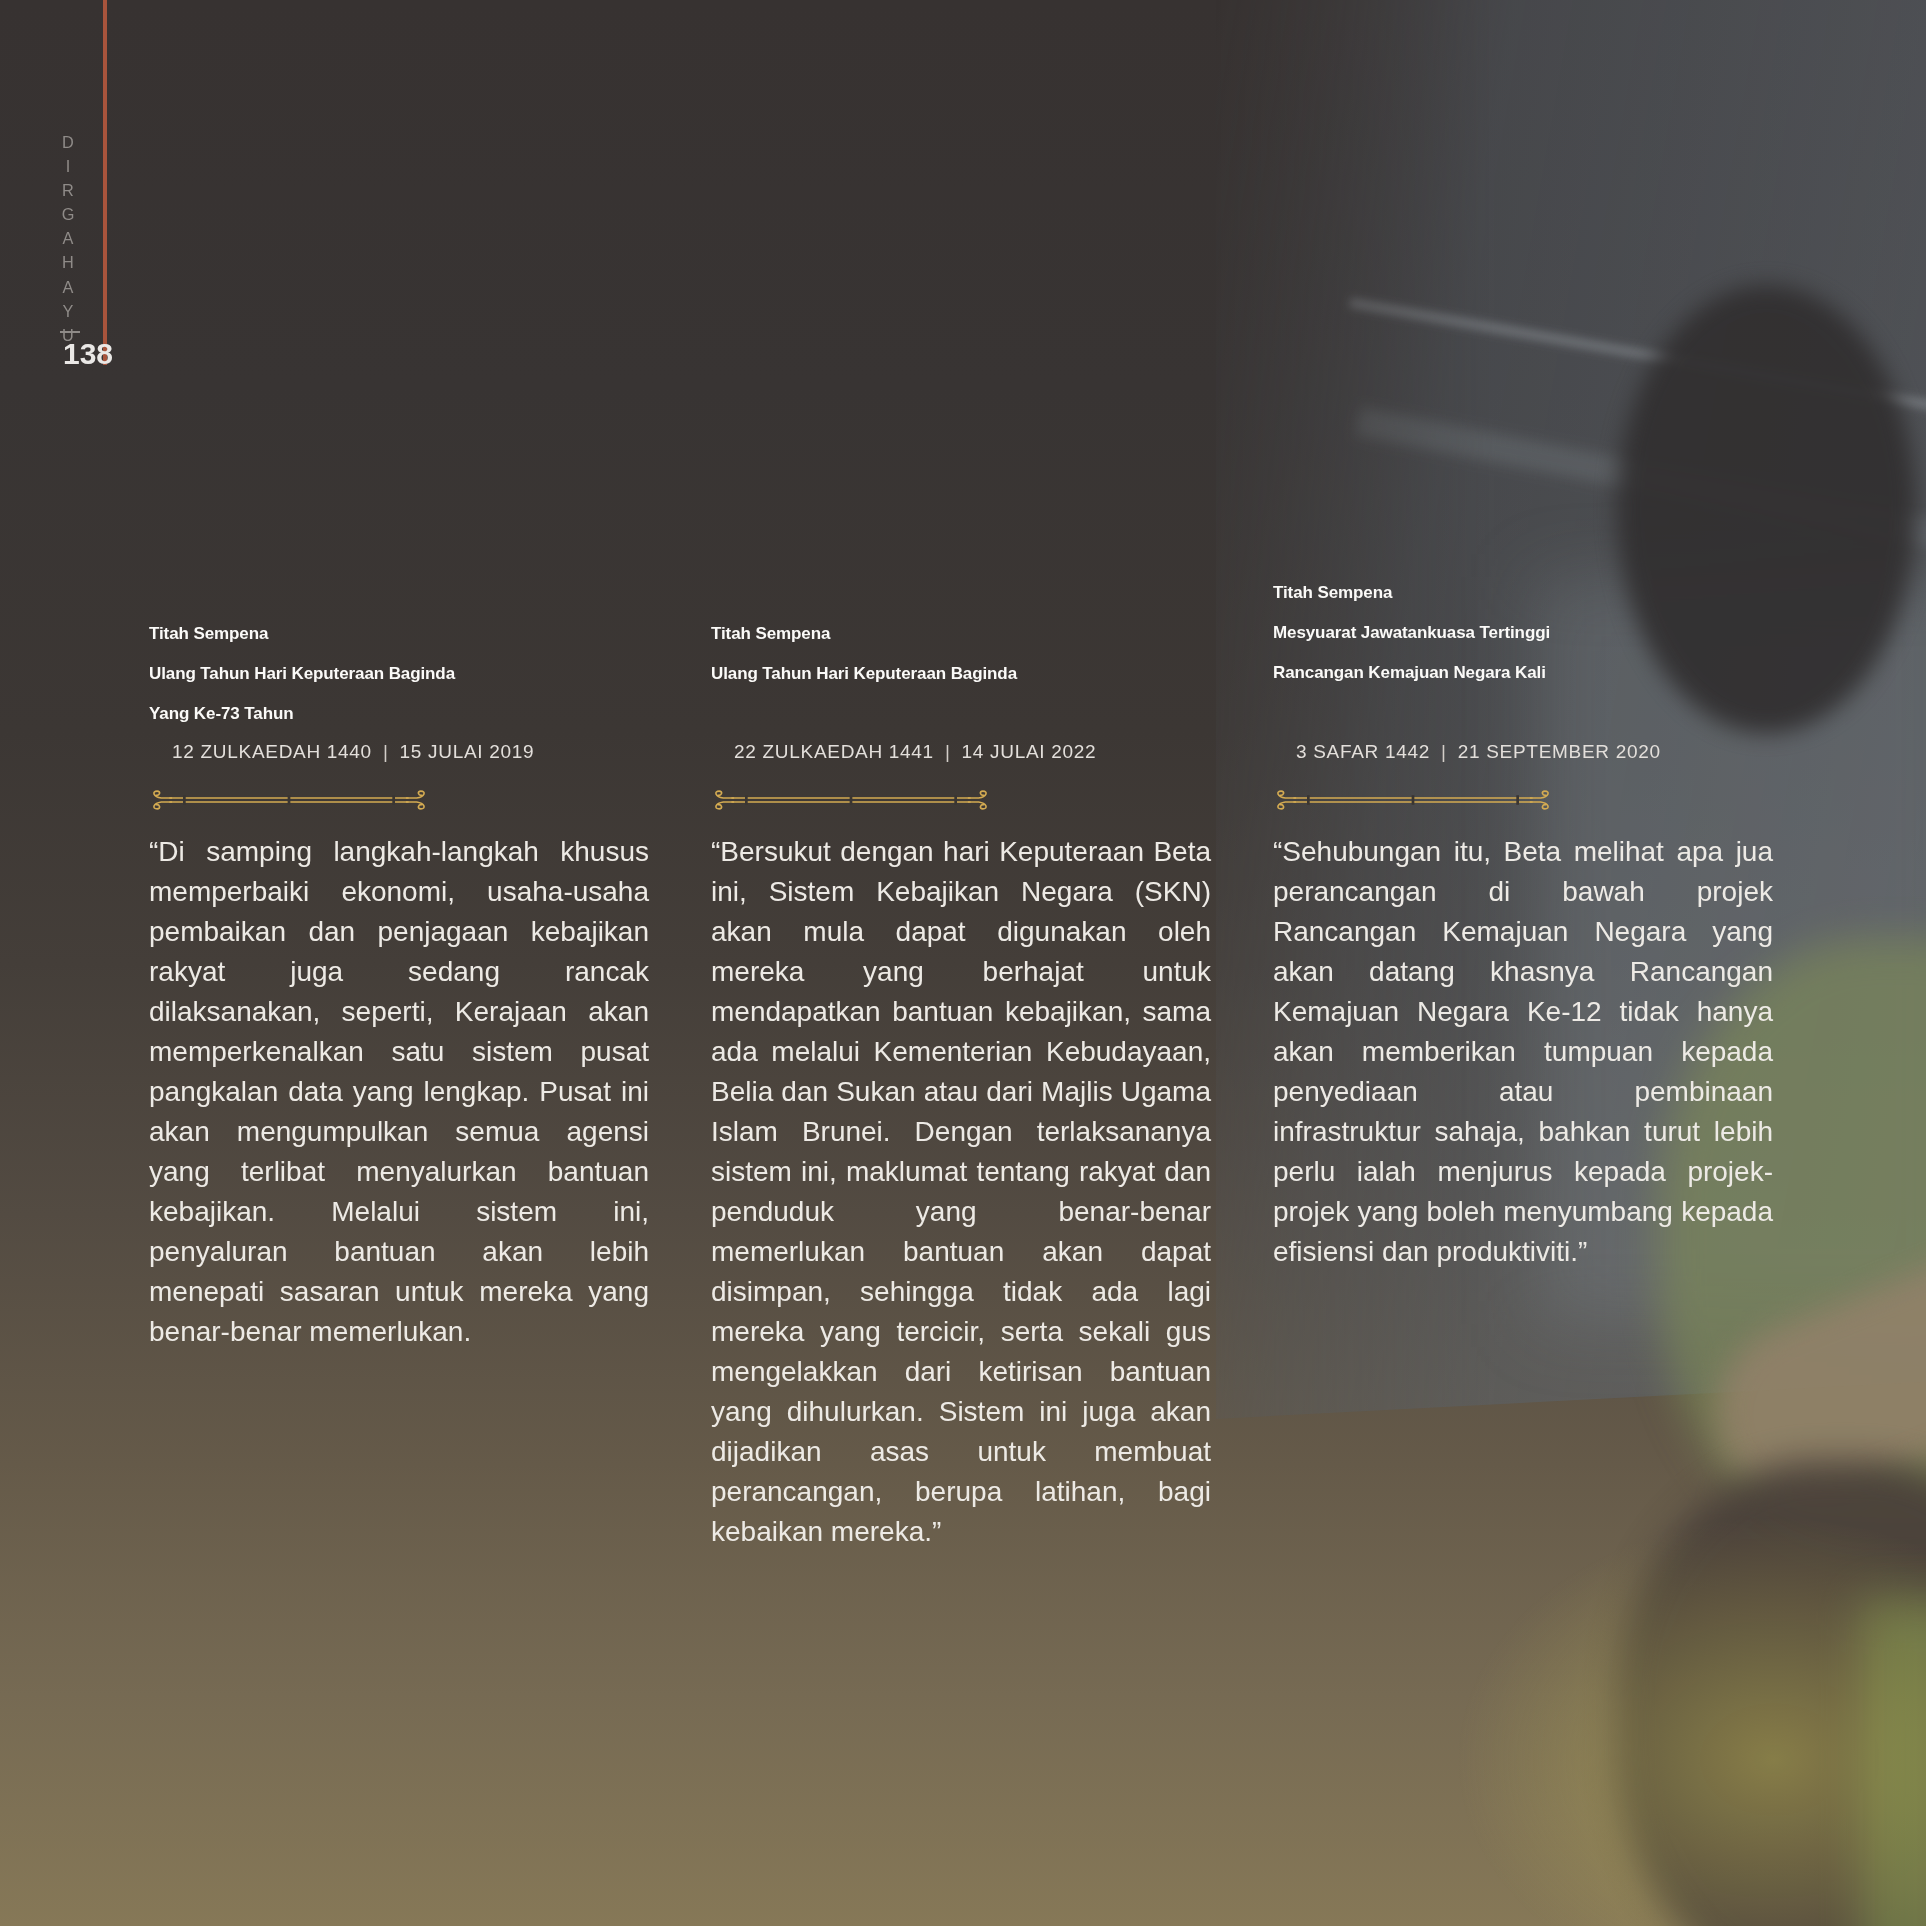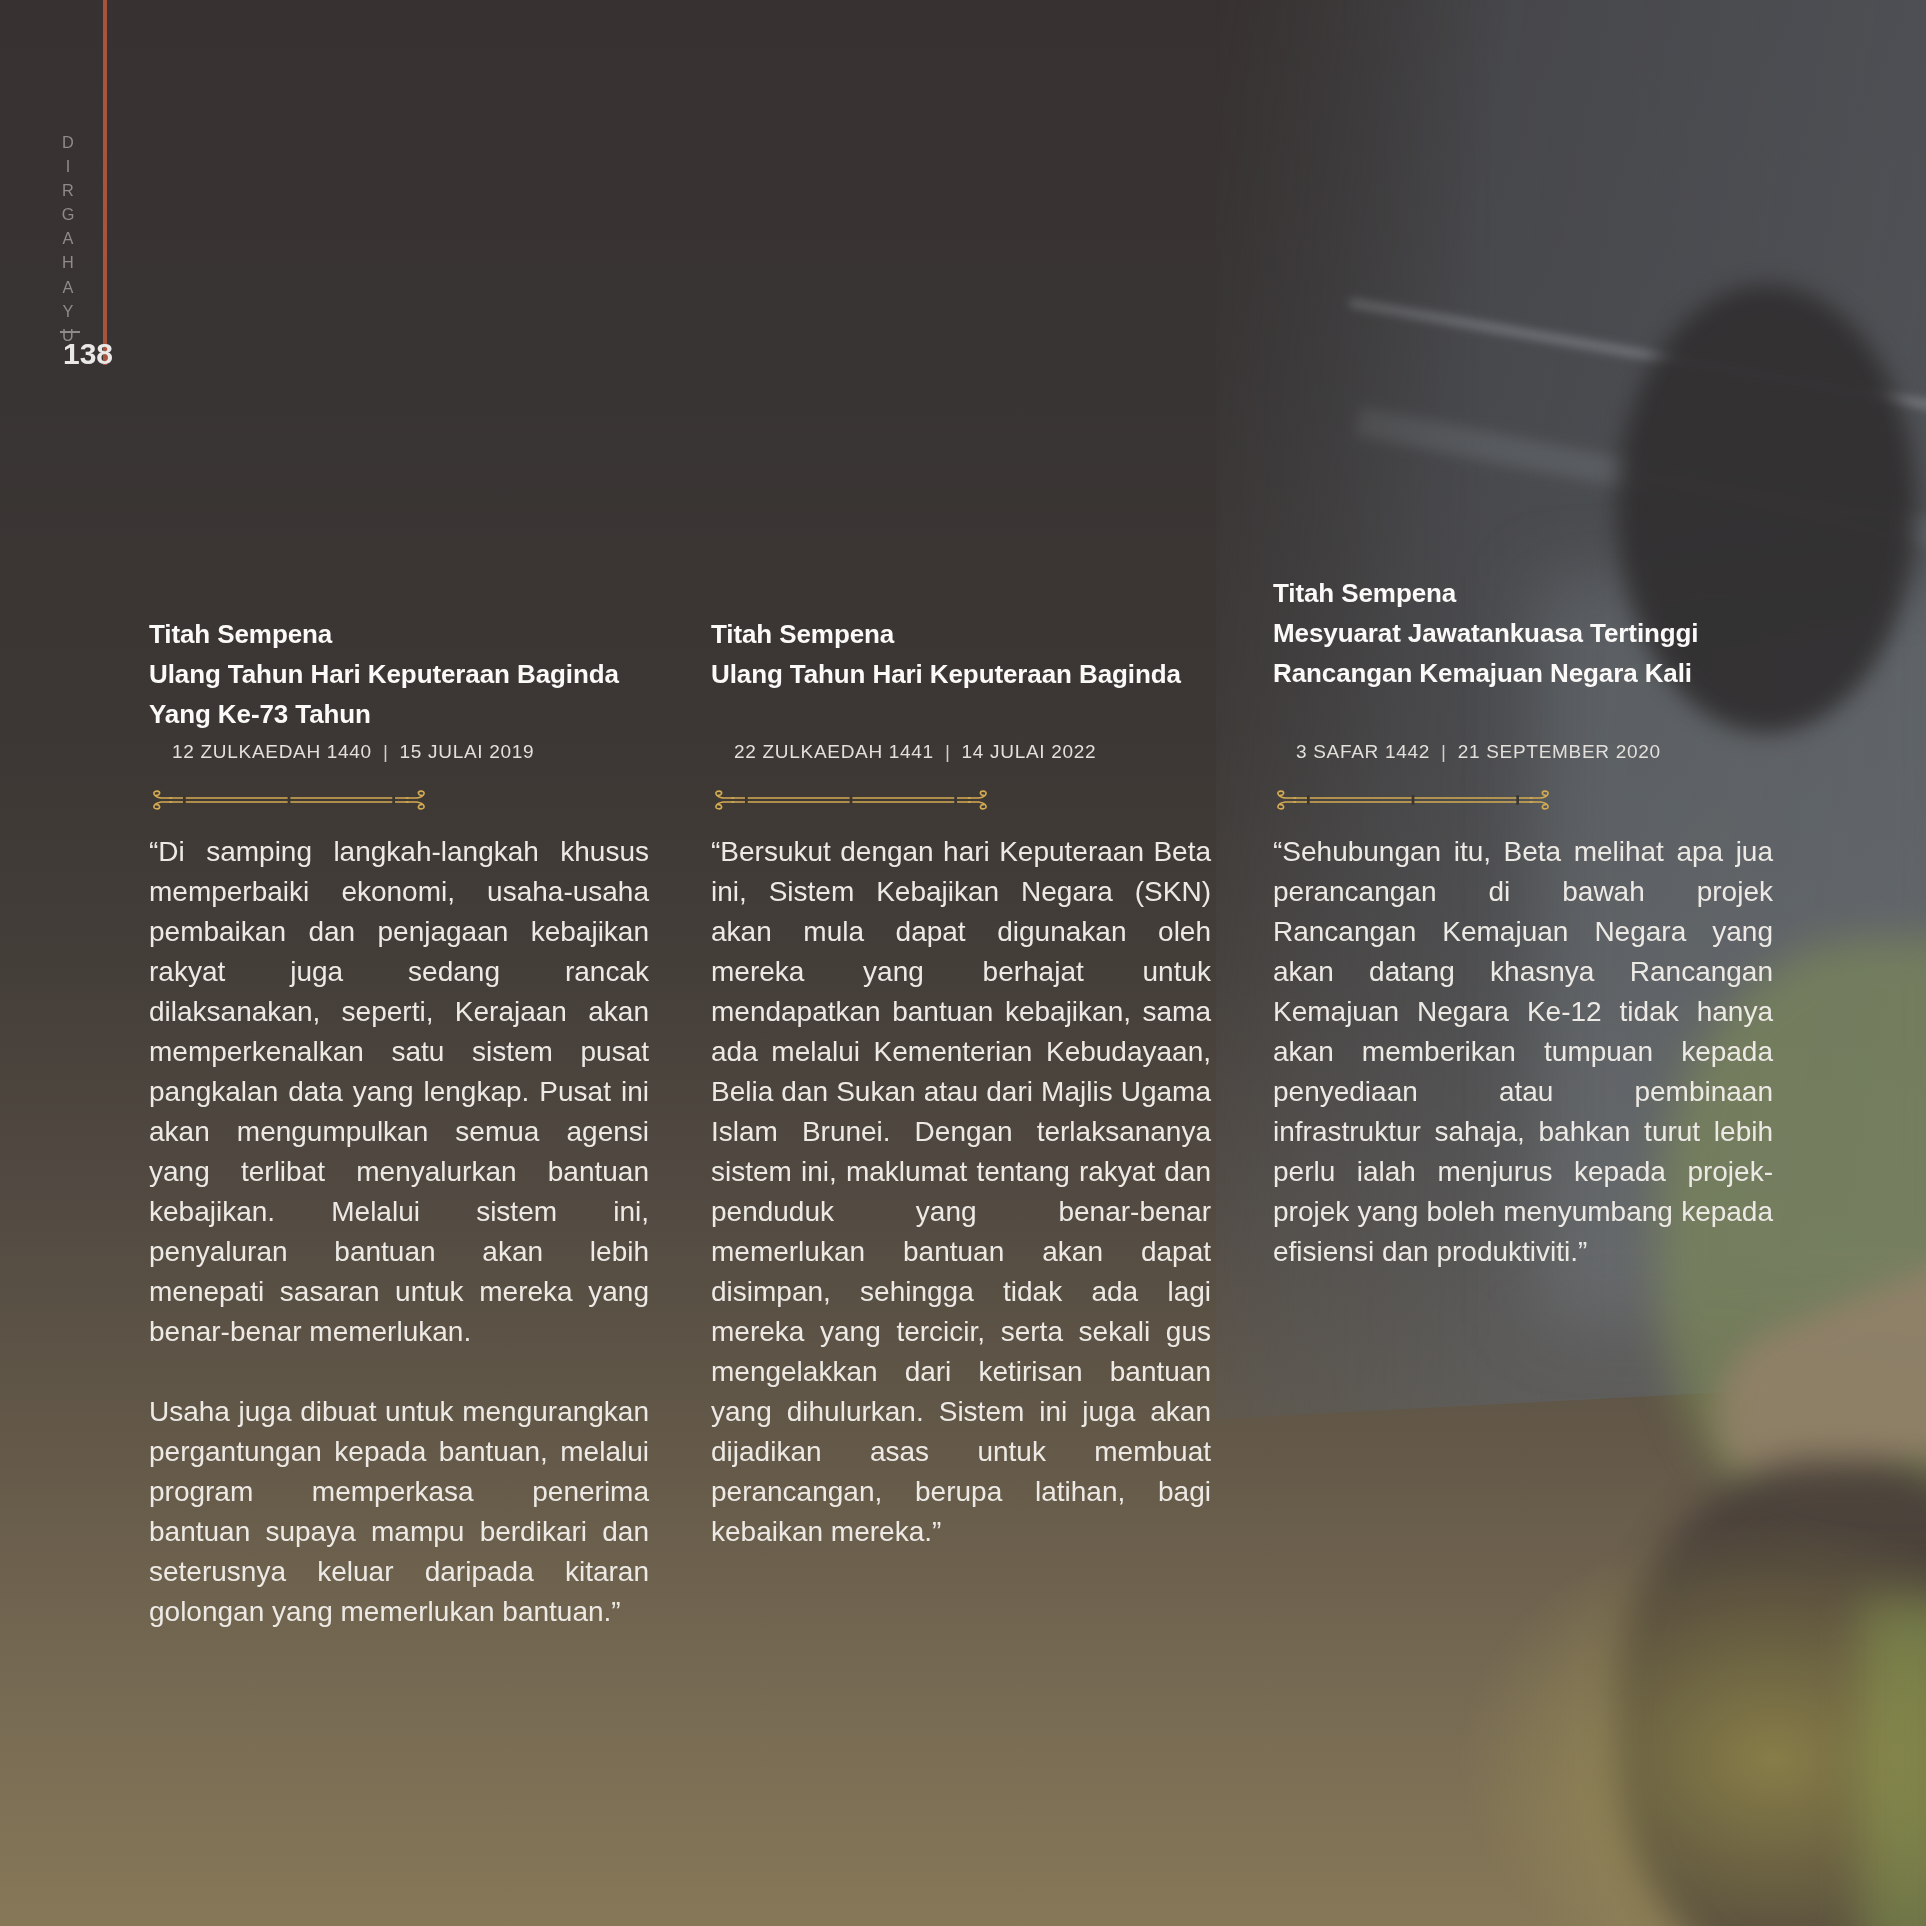--- a/index.html
+++ b/index.html
@@ -17,21 +17,21 @@
     position:absolute;left:58px;top:133px;
     writing-mode:vertical-rl;text-orientation:upright;
     font-size:16.3px;letter-spacing:6.1px;color:#8f8b88;
   }
   .sidebar-dash{position:absolute;left:60px;top:331px;width:20.4px;height:2px;background:#8f8b88;}
   .page-number{position:absolute;left:40px;top:337px;font-size:30px;font-weight:bold;color:#eae8e6;margin-left:23px;}
 
   
   .col{position:absolute;top:0;height:100%;width:500px;}
   #col1{left:149px;} #col2{left:711px;} #col3{left:1273px;}
-  .title{position:absolute;top:614px;left:0;font-size:26px;font-weight:bold;
+  .title{position:absolute;top:614px;left:0;font-size:17px;font-weight:bold;
          line-height:40px;color:#fbfaf8;white-space:nowrap;letter-spacing:-0.1px;}
   #col3 .title{top:573px;}
   .date{position:absolute;top:741px;left:0;font-size:19px;color:#e3dfdb;
         letter-spacing:0.7px;white-space:nowrap;margin-left:23px;}
   .date .sep{margin:0 11px;color:#d2cdc8;}
   .divider{position:absolute;top:789px;left:0;width:280px;height:22px;}
   .body-text{position:absolute;top:832px;left:0;width:500px;font-size:28px;
         line-height:40px;color:#edeae5;text-align:justify;}
   .body-text p{margin:0 0 40px 0;}
 
@@ -105,21 +105,20 @@
         <path d="M378,19 L394,19 C406,21 408,29 400,29 C394,29 396,22 402,23"></path>
       </g>
       <g stroke="#3a3531" stroke-width="4">
         <line x1="52" y1="9" x2="52" y2="23"></line>
         <line x1="206" y1="9" x2="206" y2="23"></line>
         <line x1="360" y1="9" x2="360" y2="23"></line>
       </g>
     </svg>
     <div class="body-text">
       <p>“Di samping langkah-langkah khusus memperbaiki ekonomi, usaha-usaha pembaikan dan penjagaan kebajikan rakyat juga sedang rancak dilaksanakan, seperti, Kerajaan akan memperkenalkan satu sistem pusat pangkalan data yang lengkap. Pusat ini akan mengumpulkan semua agensi yang terlibat menyalurkan bantuan kebajikan. Melalui sistem ini, penyaluran bantuan akan lebih menepati sasaran untuk mereka yang benar-benar memerlukan.</p>
-      <p>Usaha juga dibuat untuk mengurangkan pergantungan kepada bantuan, melalui program memperkasa penerima bantuan supaya mampu berdikari dan seterusnya keluar daripada kitaran golongan yang memerlukan bantuan.”</p>
     </div>
   </div>
 
   <div class="col" id="col2">
     <div class="title">
       <div>Titah Sempena</div>
       <div>Ulang Tahun Hari Keputeraan Baginda</div>
     </div>
     <div class="date">
       <span>22 ZULKAEDAH 1441</span><span class="sep">|</span><span>14 JULAI 2022</span>

